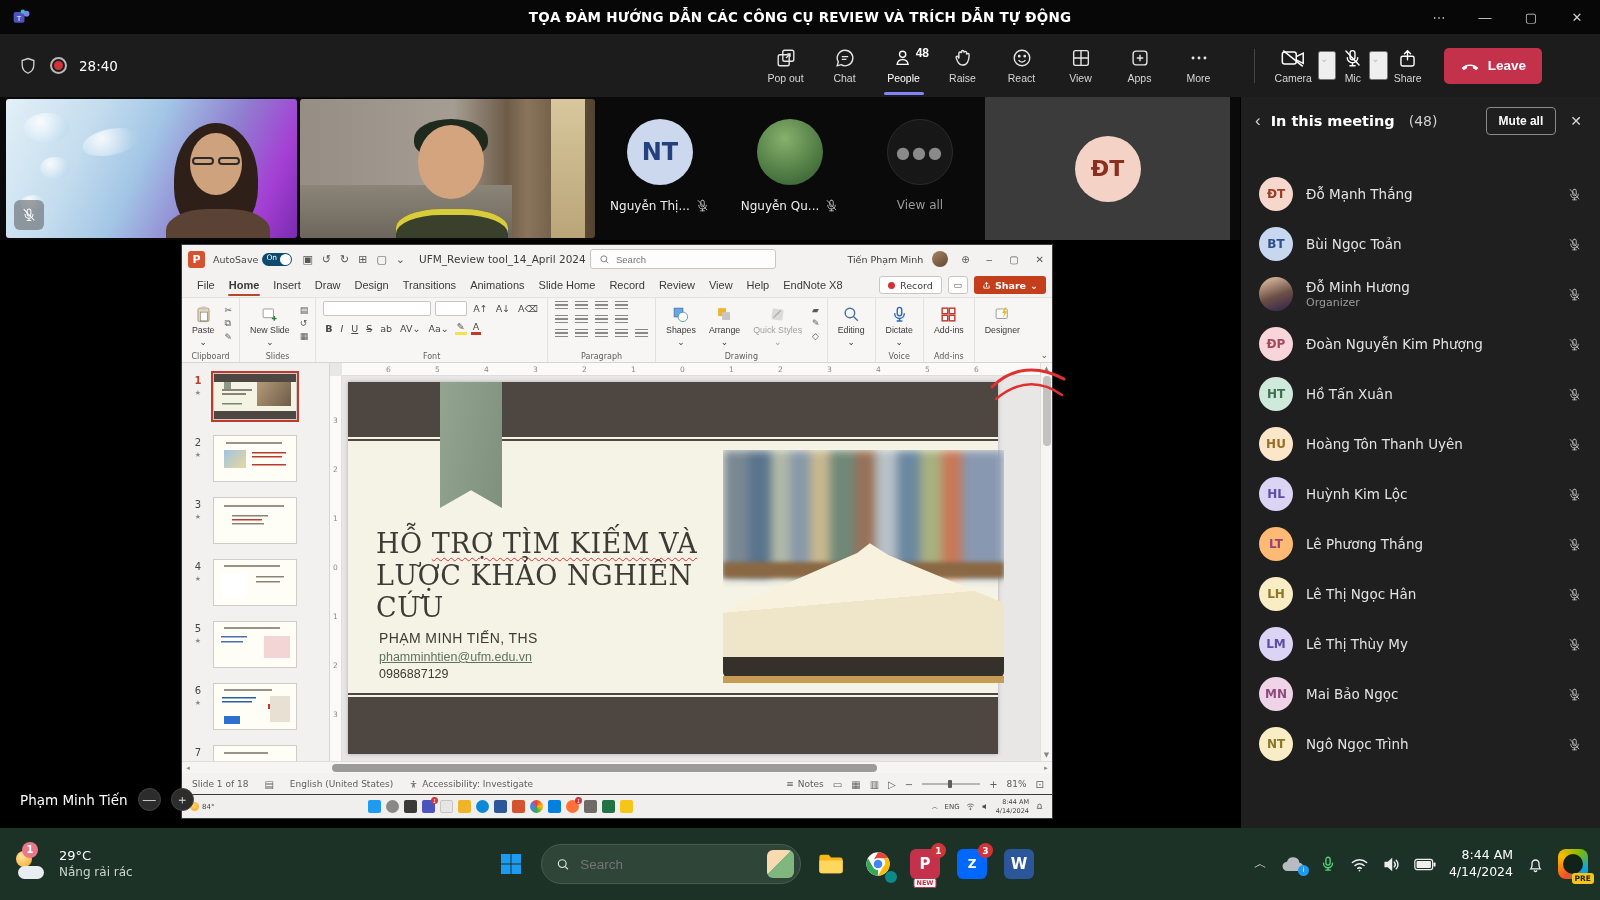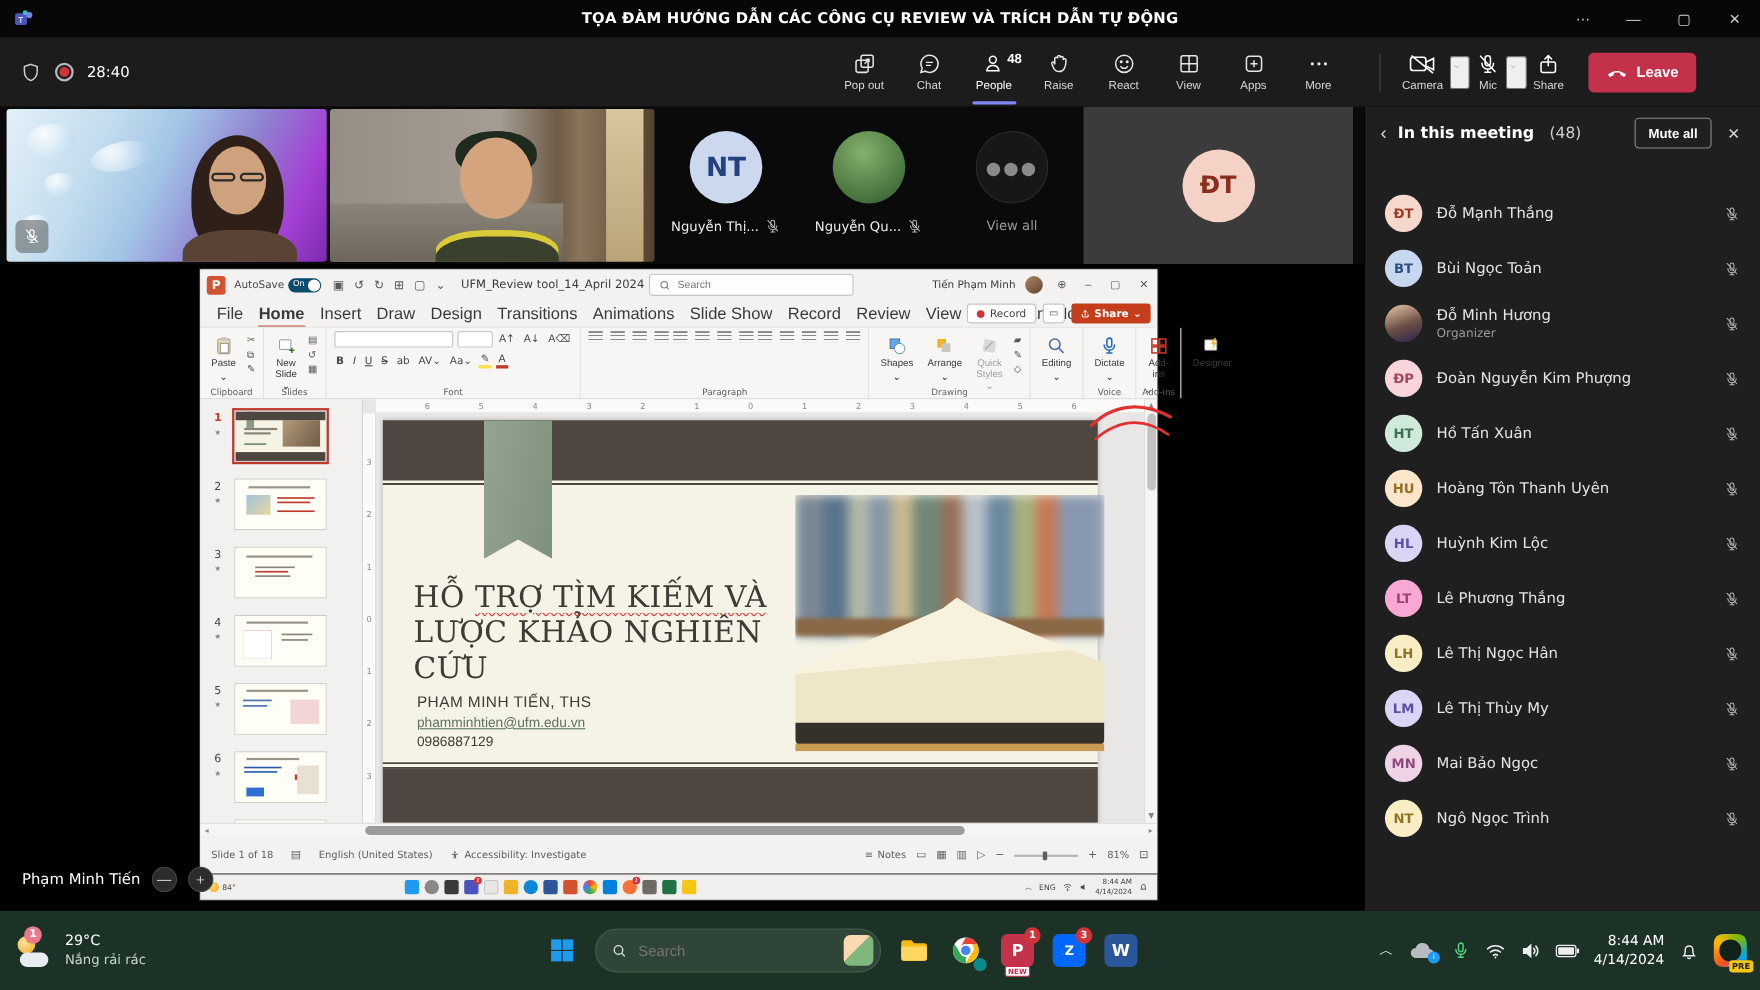--- a/index.html
+++ b/index.html
@@ -72,21 +72,21 @@
   .toggle i{position:absolute;right:1px;top:1px;width:11px;height:11px;border-radius:50%;background:#fff}
   .qat{display:flex;gap:9px;margin-left:10px;color:#5a5856;font-size:11px}
   .doc-title{margin-left:14px;font-size:10.5px;color:#3b3a39;white-space:nowrap}
   .ppt-search{position:absolute;left:408px;top:4px;width:186px;height:20px;border:1px solid #c8c6c4;border-radius:3px;background:#fdfdfd;display:flex;align-items:center;gap:6px;padding:0 8px;color:#777}
   .ppt-search input{border:0;outline:0;background:transparent;font-size:9.5px;width:130px;color:#444}
   .ppt-tbar-right{position:absolute;right:4px;top:0;height:28px;display:flex;align-items:center;gap:9px;color:#5a5856}
   .ppt-user{font-size:9.5px;color:#3b3a39}
   .ppt-avatar{width:16px;height:16px;border-radius:50%;background:linear-gradient(145deg,#a98565,#61462f)}
   .wctl{font-size:10px;color:#5a5856;padding:0 4px}
   .ppt-menu{height:24px;display:flex;align-items:center;padding:0 8px;position:relative;background:#f3f2f1}
-  .ptab{border:0;background:transparent;font-size:15px;color:#3b3a39;padding:4px 7px;position:relative;cursor:pointer}
+  .ptab{border:0;background:transparent;font-size:11px;color:#3b3a39;padding:4px 7px;position:relative;cursor:pointer}
   .ptab.on{font-weight:700;color:#3b3a39}
   .ptab.on::after{content:"";position:absolute;left:6px;right:6px;bottom:-1px;height:2.5px;background:#b7472a;border-radius:2px}
   .ppt-menu-right{position:absolute;right:6px;display:flex;align-items:center;gap:6px}
   .rec-pill{display:flex;align-items:center;gap:5px;border:1px solid #c8c6c4;background:#fff;border-radius:3px;height:18px;padding:0 8px;font-size:9.5px;color:#3b3a39}
   .rec-pill i{width:7px;height:7px;border-radius:50%;background:#d13438}
   .cmt-btn{width:20px;height:18px;border:1px solid #c8c6c4;background:#fff;border-radius:3px;font-size:9px;color:#5a5856;display:flex;align-items:center;justify-content:center}
   .share-pill{display:flex;align-items:center;gap:4px;background:#c43e1c;border:0;border-radius:3px;height:18px;padding:0 8px;font-size:9.5px;color:#fff;font-weight:700}
 
   
   .ribbon{height:66px;background:#f7f6f5;border-top:1px solid #e5e3e1;border-bottom:1px solid #d8d6d4;display:flex;position:relative}
@@ -150,21 +150,21 @@
   .page-fan{position:absolute;width:46%;height:5px;background:#f3ecd6;border-radius:3px;box-shadow:0 1px 0 #d8cfae}
   .book-cover{position:absolute;left:0;bottom:2%;width:100%;height:9%;background:#35302a;border-radius:0 0 6px 6px}
   .table-top{position:absolute;left:0;bottom:0;width:100%;height:3%;background:#c59c52}
   .annotation{position:absolute;left:648px;top:-13px;width:76px;height:44px;pointer-events:none}
   .vscroll{width:12px;background:#f6f5f4;border-left:1px solid #e0deda;display:flex;flex-direction:column;align-items:center;padding:2px 0;font-size:7px;color:#8a8886}
   .vthumb{width:8px;height:70px;background:#c4c2c0;border-radius:4px;margin-top:3px}
   .vspace{flex:1}
   .hscroll{height:12px;background:#f6f5f4;border-top:1px solid #e0deda;position:relative;font-size:7px;color:#8a8886}
   .harrow{position:absolute;top:0;width:12px;height:12px;display:flex;align-items:center;justify-content:center}
   .hthumb{position:absolute;left:150px;top:2px;width:545px;height:8px;background:#9d9b99;border-radius:4px}
-  .statusbar{height:35px;background:#f3f2f1;display:flex;align-items:center;padding:0 10px;font-size:9px;color:#605e5c;position:relative}
+  .statusbar{height:22px;background:#f3f2f1;display:flex;align-items:center;padding:0 10px;font-size:9px;color:#605e5c;position:relative}
   .st-item{margin-right:16px;display:flex;align-items:center;gap:4px;white-space:nowrap}
   .st-right{position:absolute;right:8px;display:flex;align-items:center;gap:9px}
   .st-ic{font-size:10px;color:#605e5c}
   .zoom-slider{width:58px;height:2px;background:#b8b6b4;position:relative}
   .zoom-knob{position:absolute;left:26px;top:-3px;width:4px;height:8px;background:#605e5c;border-radius:1px}
 
   
   .minibar{height:23px;background:#f1efee;box-shadow:0 0 0 1px #3a3a3a;display:flex;align-items:center;position:relative;font-size:7px;color:#444}
   .mini-weather{display:flex;align-items:center;gap:3px;margin-left:8px}
   .mini-sun{width:9px;height:9px;border-radius:50%;background:radial-gradient(circle at 35% 35%,#ffd36b,#f5a623)}
@@ -493,21 +493,21 @@
 
         <div class="ppt-menu">
           <span id="ppt-tab-bar" style="display:flex">
               <button class="ptab">File</button>
               <button class="ptab on">Home</button>
               <button class="ptab">Insert</button>
               <button class="ptab">Draw</button>
               <button class="ptab">Design</button>
               <button class="ptab">Transitions</button>
               <button class="ptab">Animations</button>
-              <button class="ptab">Slide Show</button>
+              <button class="ptab">Slide Home</button>
               <button class="ptab">Record</button>
               <button class="ptab">Review</button>
               <button class="ptab">View</button>
               <button class="ptab">Help</button>
               <button class="ptab">EndNote X8</button>
             </span>
           <span class="ppt-menu-right">
             <span class="rec-pill">
                 <i></i>
                 <span>Record</span>
@@ -574,21 +574,21 @@
               <span class="fglyph" style="text-decoration:underline">U</span>
               <span class="fglyph" style="text-decoration:line-through">S</span>
               <span class="fglyph">ab</span>
               <span class="fglyph">AV⌄</span>
               <span class="fglyph">Aa⌄</span>
               <span class="fglyph" style="border-bottom:3px solid #f7e04a">✎</span>
               <span class="fglyph" style="border-bottom:3px solid #c0392b">A</span>
             </span>
             <span class="grp-label">Font</span>
           </div>
-          <div class="grp pargrid" style="flex-direction:row">
+          <div class="grp pargrid" style="flex-direction:column">
             <span class="prow">
               <span class="lineic"></span>
               <span class="lineic"></span>
               <span class="lineic"></span>
               <span class="lineic"></span>
             </span>
             <span class="prow">
               <span class="lineic"></span>
               <span class="lineic"></span>
               <span class="lineic"></span>
@@ -1030,21 +1030,21 @@
     <span class="p-mic">
             <svg viewBox="0 0 24 24" width="15" height="15" fill="none" stroke="#b9b9b9" stroke-width="1.5" stroke-linecap="round">
               <rect x="9.2" y="3.5" width="5.6" height="10.5" rx="2.8"></rect>
               <path d="M6 11.5a6 6 0 0 0 12 0"></path>
               <path d="M12 17.5v3M9 20.5h6"></path>
               <path d="M5 4l14 15"></path>
             </svg>
           </span>
   </div>
         <div class="p-row">
-    <span class="p-avatar" style="background: #f9a8d4; color: rgb(160, 64, 120);">
+    <span class="p-avatar" style="background: #fdba74; color: rgb(160, 64, 120);">
             <span class="p-ini">LT</span>
           </span>
     <span class="p-names">
       <span class="p-name">Lê Phương Thắng</span>
 
     </span>
     <span class="p-mic">
             <svg viewBox="0 0 24 24" width="15" height="15" fill="none" stroke="#b9b9b9" stroke-width="1.5" stroke-linecap="round">
               <rect x="9.2" y="3.5" width="5.6" height="10.5" rx="2.8"></rect>
               <path d="M6 11.5a6 6 0 0 0 12 0"></path>

